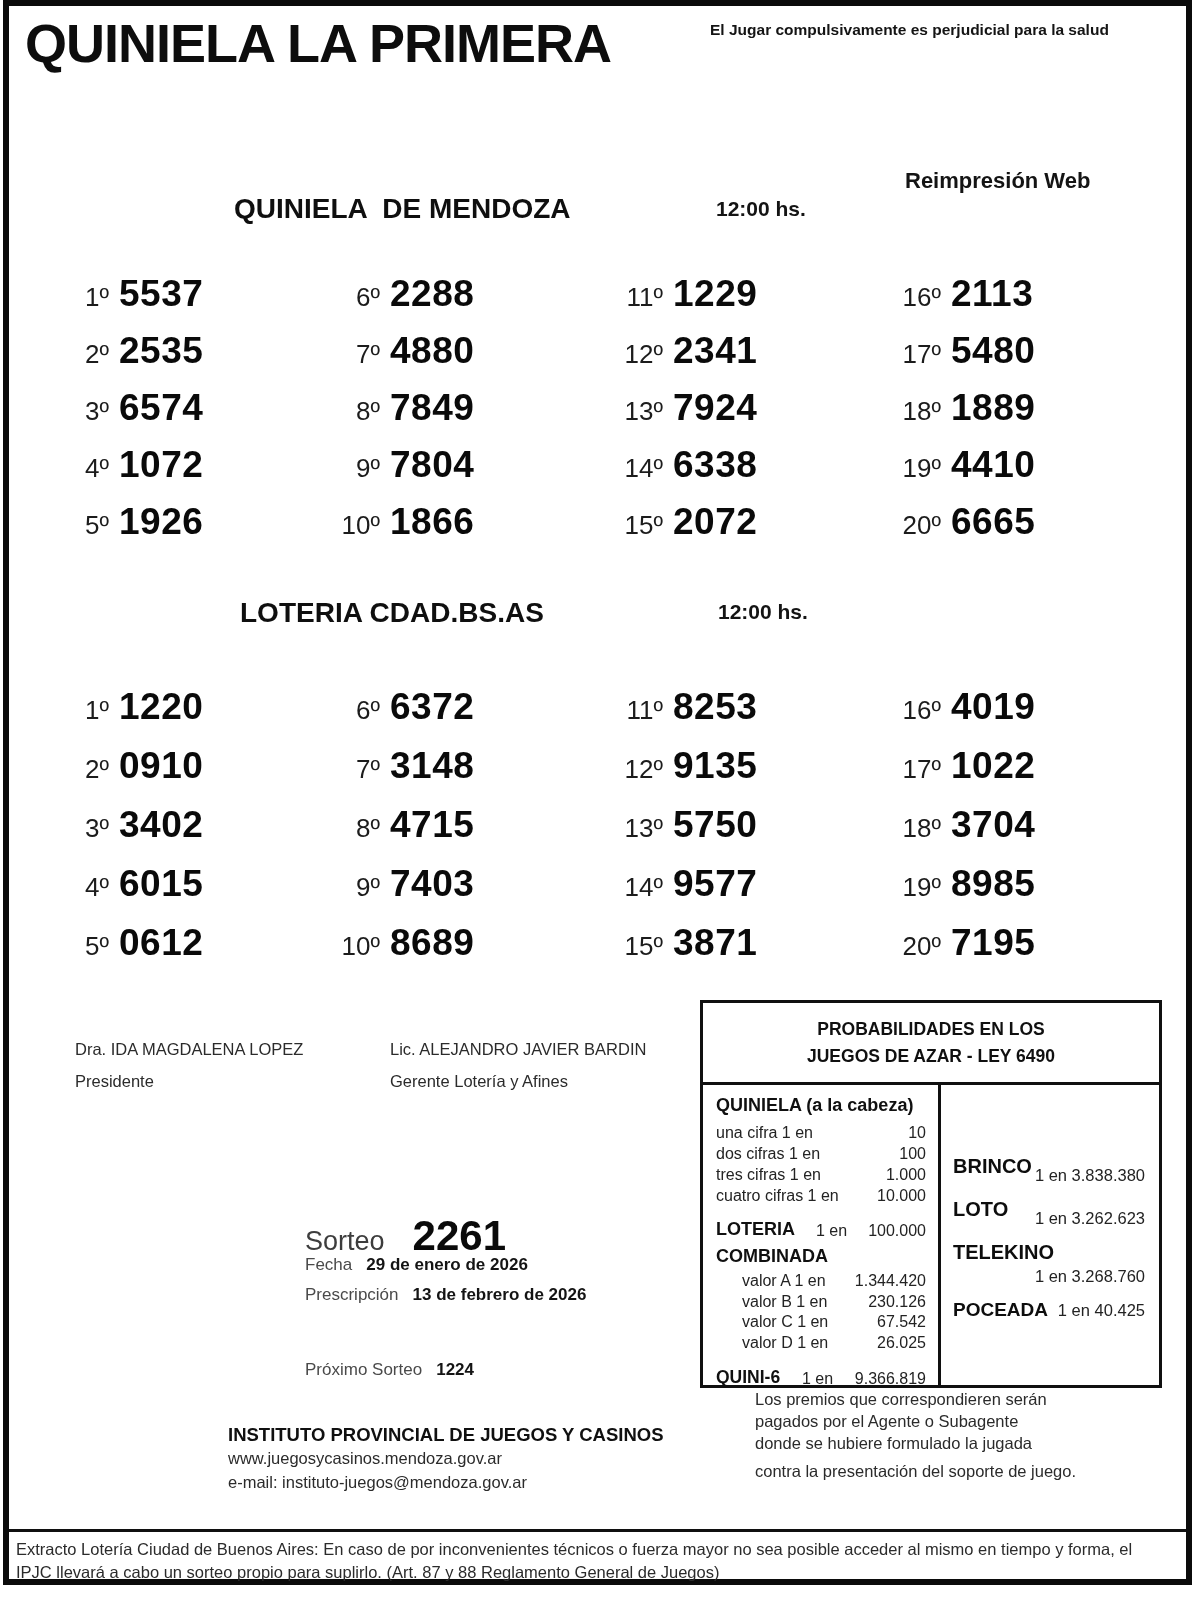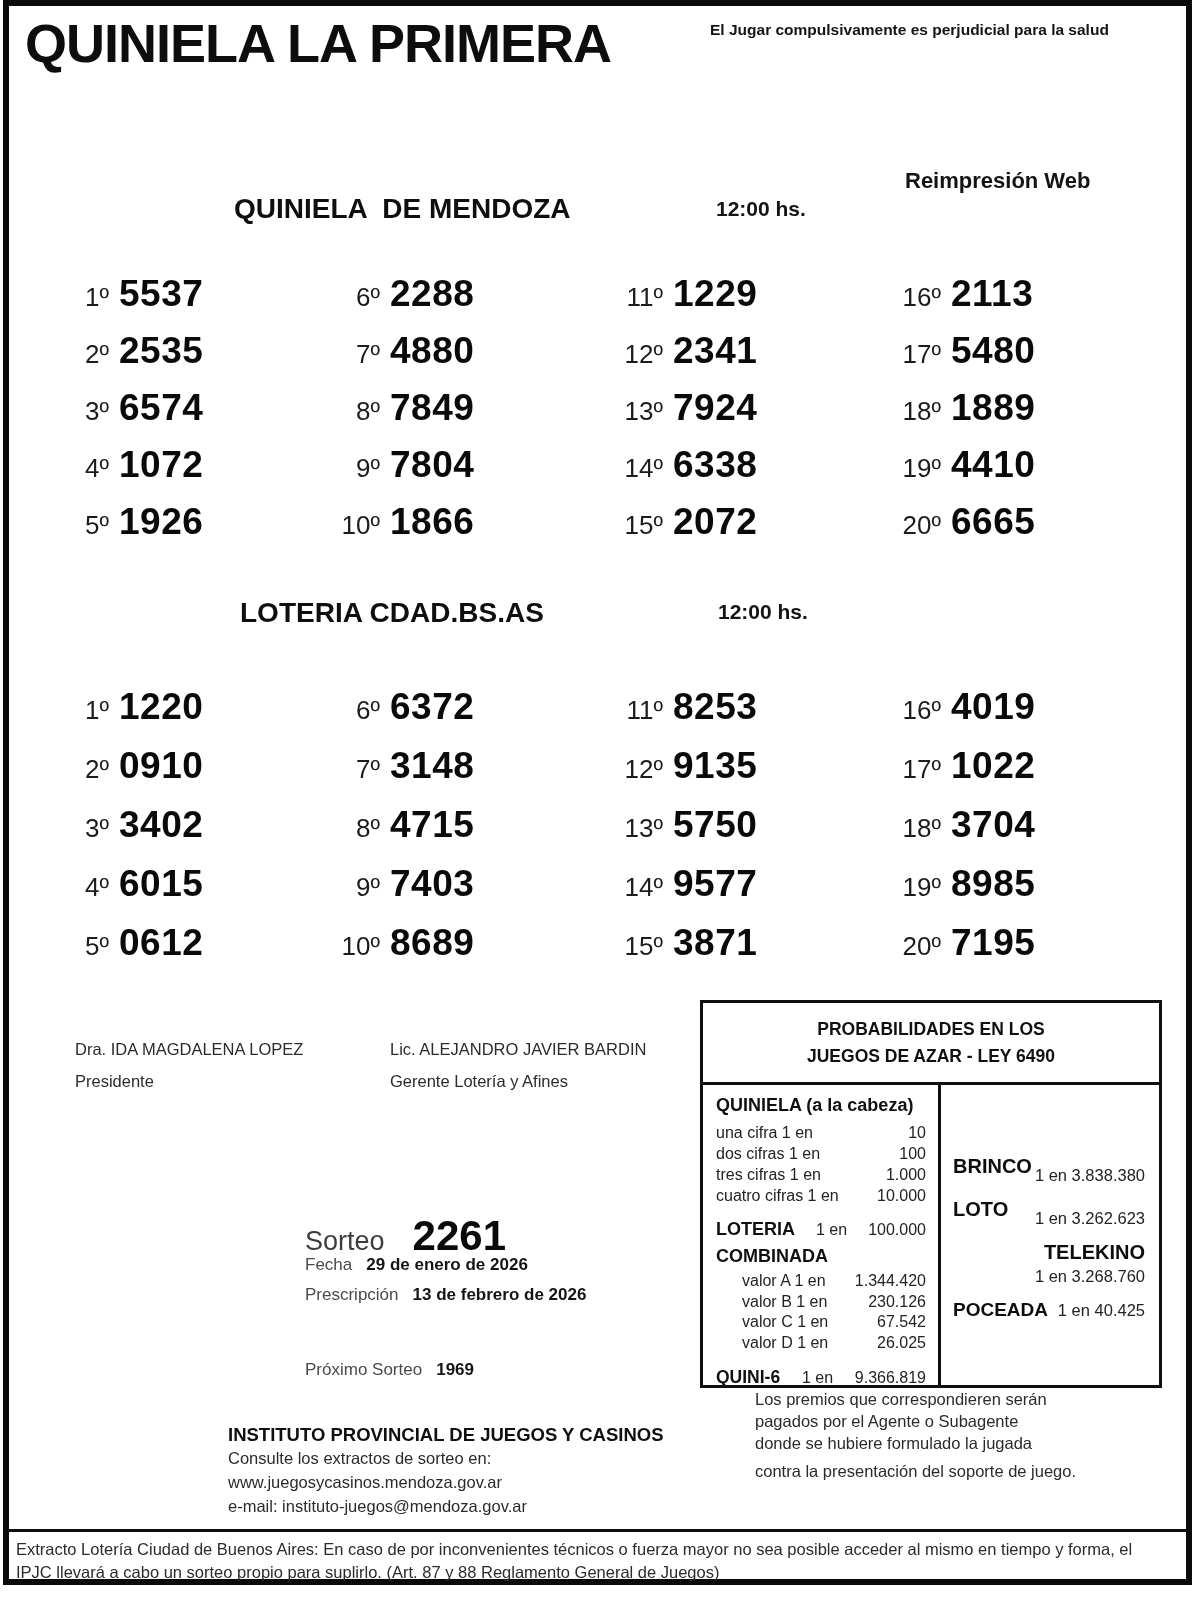--- a/index.html
+++ b/index.html
@@ -51,32 +51,32 @@
   .prob-body { display:flex; height:300px; }
   .prob-left {
     width:238px; border-right:3px solid #101010; box-sizing:border-box;
     padding:10px 12px 0 13px; font-size:16px;
   }
   .prob-right { flex:1; padding:8px 14px 0 12px; }
   .ptab-head { font-size:18px; font-weight:700; color:#101010; }
   .ptab-rows { margin-top:6px; }
   .ptab-row { display:flex; justify-content:space-between; line-height:21px; color:#232323; }
   .ptab-row.indent { padding-left:26px; line-height:20.5px; }
-  .tri-row { display:flex; justify-content:space-between; align-items:center; }
+  .tri-row { display:flex; justify-content:space-between; align-items:flex-end; }
   .tri-row .g-name { font-weight:700; font-size:18px; color:#101010; }
   .tri-row .g-mid { font-size:16px; color:#232323; }
   .tri-row .g-val { font-size:16px; color:#232323; }
   .loteria-row { margin-top:13px; }
   .combinada-head { margin-top:6px; font-size:18px; font-weight:700; color:#101010; }
   .combinada-rows { margin-top:4px; }
   .quini6-row { margin-top:14px; }
   .quini6-row .g-name { font-size:17.5px; }
   .others-col { margin-top:62px; display:flex; flex-direction:column; gap:13px; }
   .og.stagger { display:flex; justify-content:space-between; align-items:flex-start; }
-  .og .og-name { font-weight:700; font-size:20px; color:#0d0d0d;text-align:right; }
+  .og .og-name { font-weight:700; font-size:20px; color:#0d0d0d; }
   .og .og-val { font-size:16.5px; color:#232323; }
   .og.stagger .og-val { margin-top:11px; }
   .og.below .og-name { display:block; }
   .og.below .og-val { display:block; text-align:right; margin-top:3px; }
   .og.inline { display:flex; justify-content:space-between; align-items:baseline; }
   .og.inline .og-name { font-size:19px; }
   .advert { position:absolute; left:700px; top:1383px; width:462px; }
   .advert-title { text-align:center; font-size:18px; font-weight:700; color:#101010; }
   .advert-lines { margin-top:5px; padding-left:55px; font-size:16.5px; line-height:22px; color:#2b2b2b; }
   .advert-lines .last { margin-top:6px; }
@@ -281,21 +281,21 @@
   <div class="sorteo-row" style="top:1255px;">
     <span class="lab">Fecha</span>
     <span class="val">29 de enero de 2026</span>
   </div>
   <div class="sorteo-row" style="top:1285px;">
     <span class="lab">Prescripción</span>
     <span class="val">13 de febrero de 2026</span>
   </div>
   <div class="sorteo-row" style="top:1360px;">
     <span class="lab">Próximo Sorteo</span>
-    <span class="val">1969</span>
+    <span class="val">1224</span>
   </div>
 
   <div class="prob-box">
     <div class="prob-head">
       <span>PROBABILIDADES EN LOS</span>
       <span>JUEGOS DE AZAR - LEY 6490</span>
     </div>
     <div class="prob-body">
       <div class="prob-left">
         <div class="ptab-head">QUINIELA (a la cabeza)</div>
@@ -374,20 +374,19 @@
     <div class="advert-lines">
       <div>Los premios que correspondieren serán</div>
       <div>pagados por el Agente o Subagente</div>
       <div>donde se hubiere formulado la jugada</div>
       <div class="last">contra la presentación del soporte de juego.</div>
     </div>
   </div>
 
   <div class="inst">
     <div class="inst-name">INSTITUTO PROVINCIAL DE JUEGOS Y CASINOS</div>
-    <div class="inst-line">Consulte los extractos de sorteo en:</div>
     <div class="inst-line">www.juegosycasinos.mendoza.gov.ar</div>
     <div class="inst-line">e-mail:  instituto-juegos@mendoza.gov.ar</div>
   </div>
 
   <div class="foot-rule"></div>
   <div class="footer-text">Extracto Lotería Ciudad de Buenos Aires: En caso de por inconvenientes técnicos o fuerza mayor no sea posible acceder al mismo en tiempo y forma, el IPJC llevará a cabo un sorteo propio para suplirlo. (Art. 87 y 88 Reglamento General de Juegos)</div>
 </div>
 
 </body></html>

